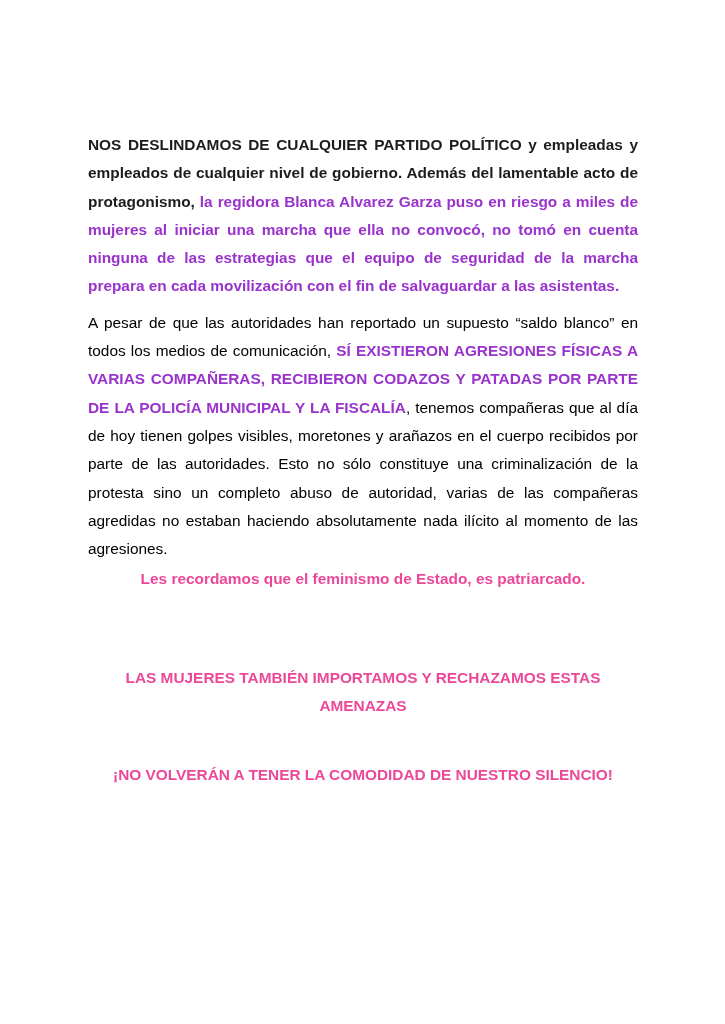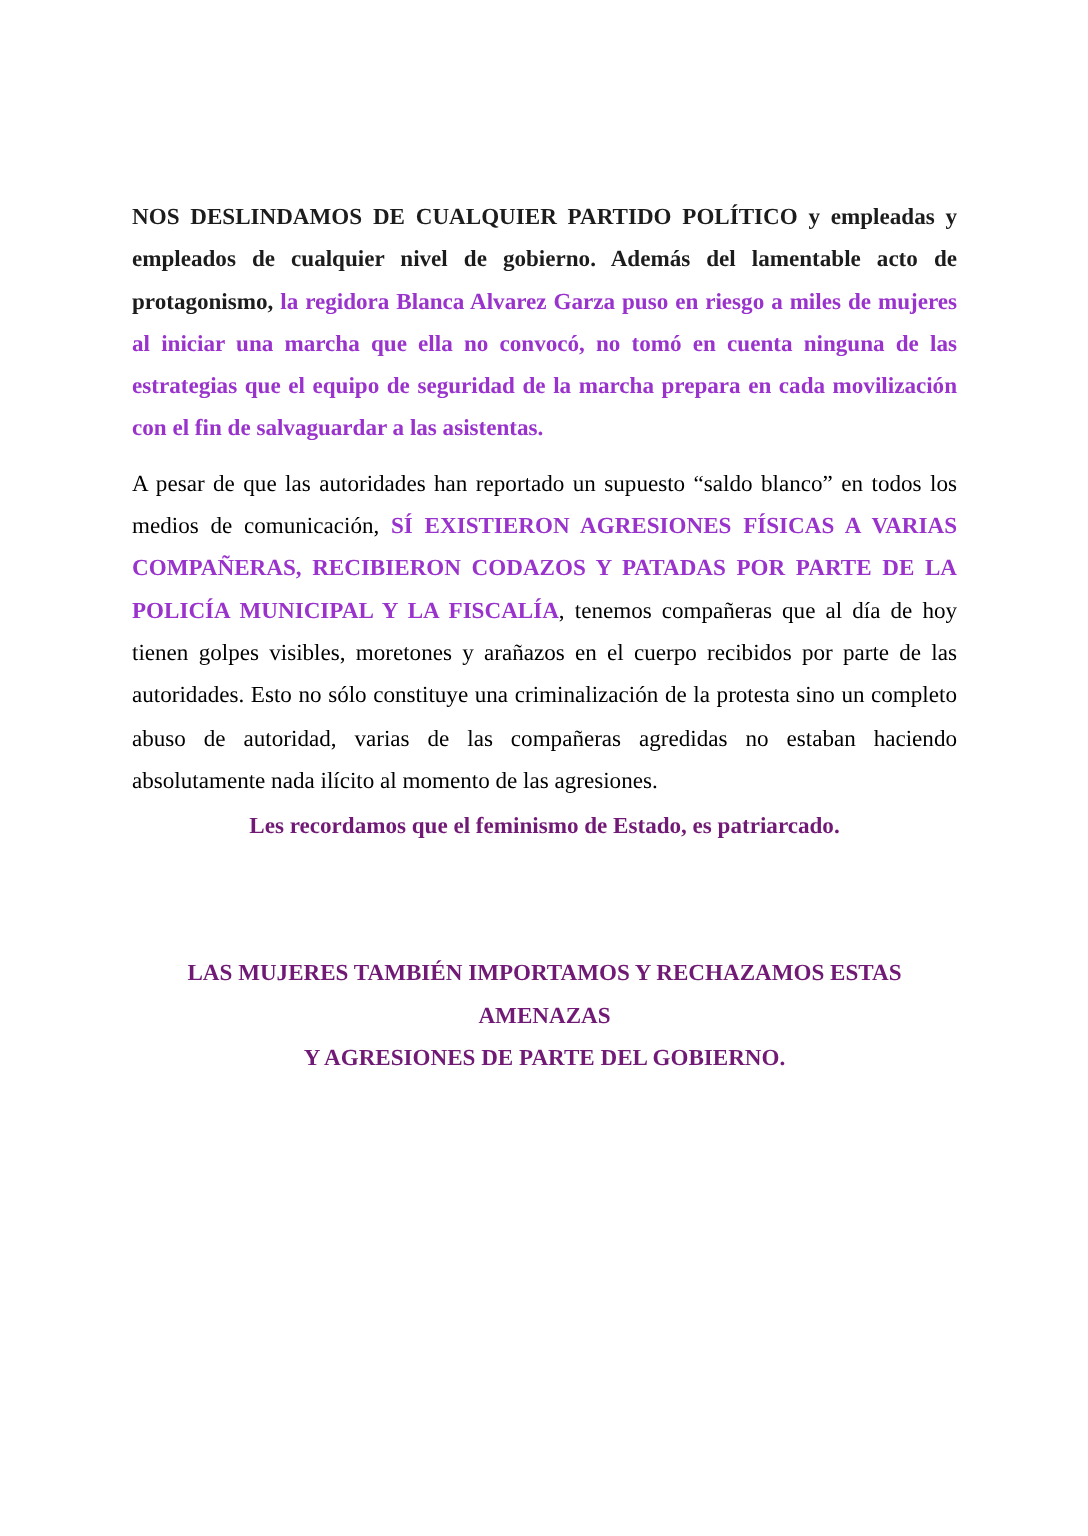--- a/index.html
+++ b/index.html
@@ -6,21 +6,21 @@
     margin: 0;
     padding: 0;
     background: #ffffff;
   }
   .page {
     position: relative;
     width: 638px;
     height: 1024px;
     background: #ffffff;
     overflow: hidden;
-    font-family: Liberation Serif, serif;
+    font-family: Liberation Sans, sans-serif;
   }
   .content {
     position: absolute;
     top: 131px;
     left: 88px;
     width: 550px;
   }
   p {
     margin: 0;
     font-size: 15.4px;
@@ -40,38 +40,38 @@
     font-weight: bold;
     color: #9933CC;
   }
   .seg-regular-black {
     font-weight: normal;
     color: #000000;
   }
   .statement {
     text-align: center;
     font-weight: bold;
-    color: #701a75;
+    color: #ec4899;
   }
   .statement-1 { margin-top: 0; }
   .statement-2 { margin-top: 70px; }
   .statement-3 { margin-top: 41px; }
 </style>
 </head>
 <body>
 
 <div class="page">
   <div class="content">
 
     <p class="para para-1"><span class="seg-bold-black">NOS DESLINDAMOS DE CUALQUIER PARTIDO POLÍTICO y empleadas y empleados de cualquier nivel de gobierno. Además del lamentable acto de protagonismo, </span><span class="seg-bold-purple">la regidora Blanca Alvarez Garza puso en riesgo a miles de mujeres al iniciar una marcha que ella no convocó, no tomó en cuenta ninguna de las estrategias que el equipo de seguridad de la marcha prepara en cada movilización con el fin de salvaguardar a las asistentas.</span></p>
 
     <p class="para para-2"><span class="seg-regular-black">A pesar de que las autoridades han reportado un supuesto “saldo blanco” en todos los medios de comunicación, </span><span class="seg-bold-purple">SÍ EXISTIERON AGRESIONES FÍSICAS A VARIAS COMPAÑERAS, RECIBIERON CODAZOS Y PATADAS POR PARTE DE LA POLICÍA MUNICIPAL Y LA FISCALÍA</span><span class="seg-regular-black">, tenemos compañeras que al día de hoy tienen golpes visibles, moretones y arañazos en el cuerpo recibidos por parte de las autoridades. Esto no sólo constituye una criminalización de la protesta sino un completo abuso de autoridad, varias de las compañeras agredidas no estaban haciendo absolutamente nada ilícito al momento de las agresiones.</span></p>
 
     <p class="statement statement-1">Les recordamos que el feminismo de Estado, es patriarcado.</p>
 
     <p class="statement statement-2">
       <span>LAS MUJERES TAMBIÉN IMPORTAMOS Y RECHAZAMOS ESTAS AMENAZAS</span><br>
-      <span>Y AGRESIONES DE PARTE DEL GOBIERNO.</span>
     </p>
 
+    <p class="statement statement-3">¡NO VOLVERÁN A TENER LA COMODIDAD DE NUESTRO SILENCIO!</p>
 
   </div>
 </div>
 
 </body></html>

